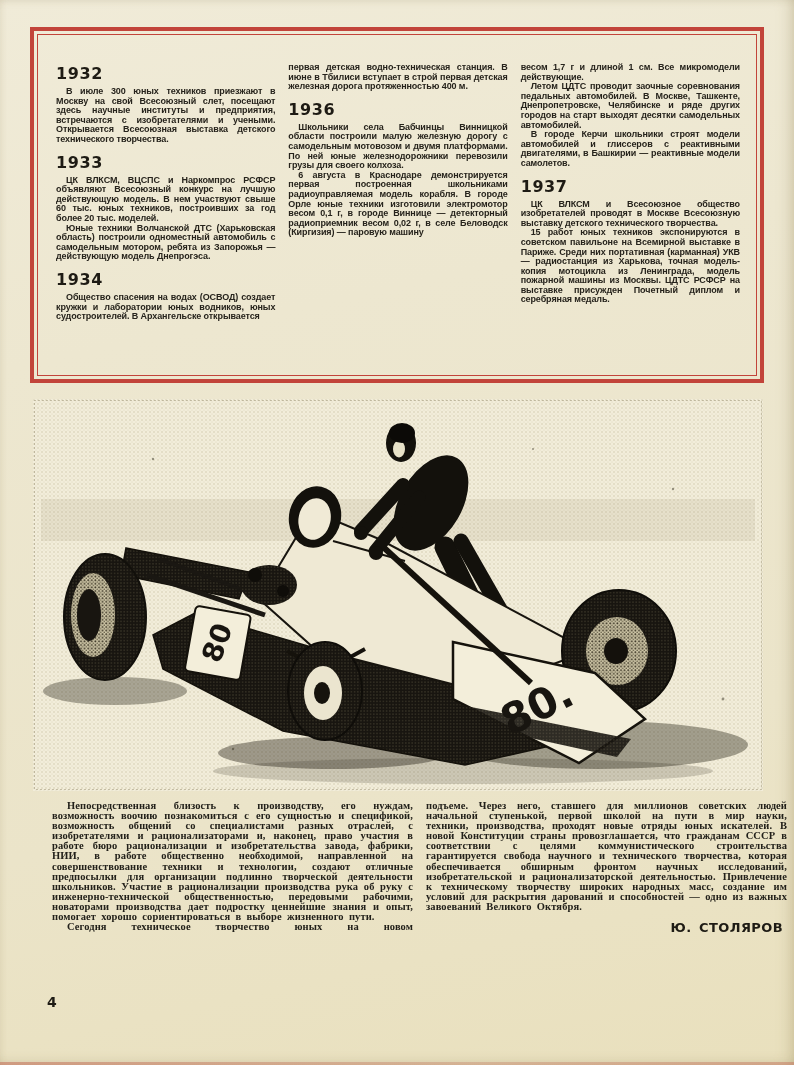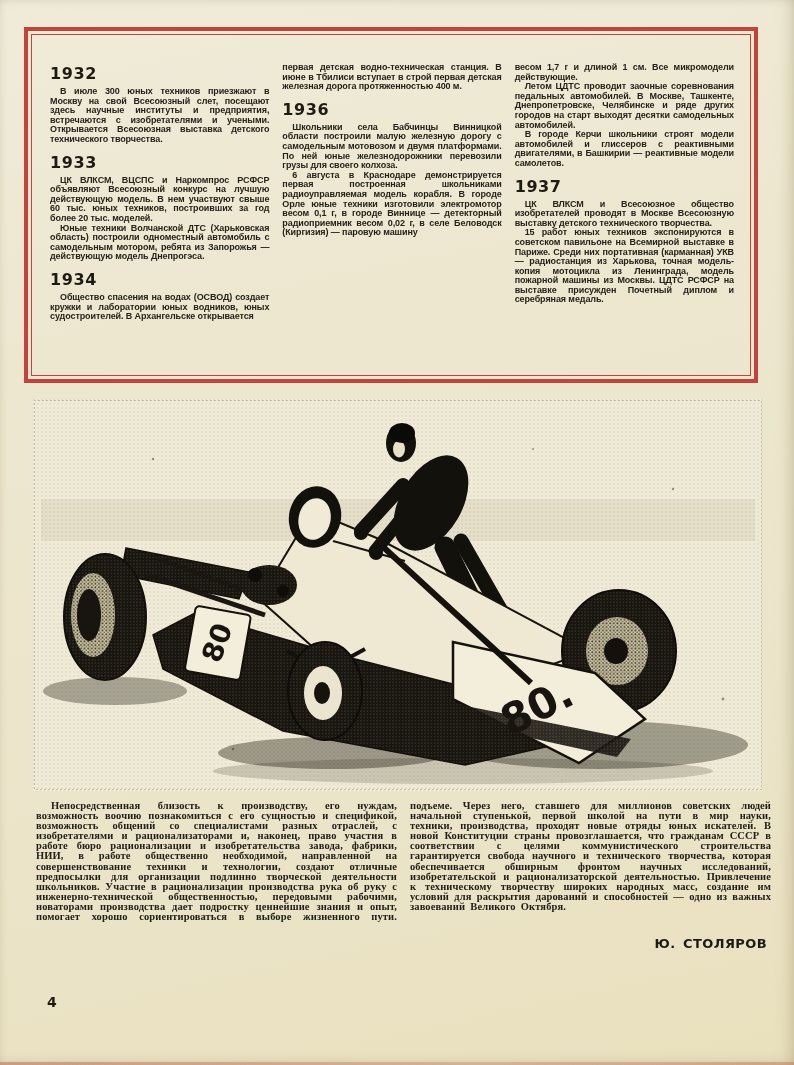--- a/index.html
+++ b/index.html
@@ -16,21 +16,21 @@
   }
   .page{
     position:relative; width:794px; height:1065px; overflow:hidden;
     background:linear-gradient(168deg,#f0ebd8 0%,#ede7d0 30%,#ebe4c9 70%,#e9e0bd 100%);
     box-shadow:inset -10px 0 16px -8px rgba(120,100,55,.28),
                inset 0 -8px 14px -8px rgba(120,100,55,.22),
                inset 4px 4px 10px -6px rgba(120,100,55,.18);
   }
   
   .red-box{
-    position:absolute; left:24px; top:27px; width:734px; height:356px;
+    position:absolute; left:30px; top:27px; width:734px; height:356px;
     border:4px solid var(--red);
     background:transparent;
   }
   .red-box-inner{
     position:absolute; inset:3px;
     border:1.5px solid var(--red);
     padding:28px 16px 10px 18px;
     display:flex; gap:13px; overflow:hidden;
   }
   .t-col{ flex:1 1 0; font:700 9px/9.6px "Liberation Sans", sans-serif; letter-spacing:-.1px; }
@@ -39,30 +39,30 @@
   .t-col .year{
     font-family:"DejaVu Sans", sans-serif; font-weight:800; font-size:16px; line-height:17px;
     letter-spacing:.6px; margin:9px 0 5px 0; color:#1e1b14;
   }
   .t-col .year:first-child{ margin-top:2px; }
   
   .photo{ position:absolute; left:33px; top:399px; width:730px; height:392px; }
   .photo svg{ display:block; width:100%; height:100%; }
   
   .article{
-    position:absolute; left:36px; top:801px; width:735px;
+    position:absolute; left:52px; top:801px; width:735px;
     display:flex; gap:13px;
   }
   .a-col{ flex:1 1 0; font:700 10.5px/10.1px "Liberation Serif", serif; color:#22201a;
           letter-spacing:.1px; word-spacing:2.5px; }
   .a-col p{ text-indent:15px; text-align:justify; margin:0; }
   .a-col p.cont{ text-indent:0; }
   #acol-left p:last-child{ text-align-last:justify; }
   .byline{
-    margin-top:24px; padding-right:4px; text-align:right;
+    margin-top:8px; padding-right:4px; text-align:right;
     font:800 13px "DejaVu Sans", sans-serif; letter-spacing:.4px; color:#1e1b14;
   }
   
   .page-number{
     position:absolute; left:47px; top:994px;
     font:800 14px "DejaVu Sans", sans-serif; color:#1e1b14;
   }
   .bottom-rule{
     position:absolute; left:0; right:0; bottom:0; height:3px;
     background:linear-gradient(90deg, rgba(198,110,90,.55), rgba(198,110,90,.30) 60%, rgba(198,110,90,.45));
@@ -209,20 +209,21 @@
         <circle cx="500" cy="50" r="1"></circle>
       </g>
 
       <rect x="1.5" y="1.5" width="727" height="389" fill="none" stroke="#9a9073" stroke-width="1" stroke-dasharray="1 3"></rect>
     </svg>
   </div>
 
   <div class="article">
     <div class="a-col" id="acol-left">
         <p>Непосредственная близость к производству, его нуждам, возможность воочию познакомиться с его сущностью и спецификой, возможность общений со специалистами разных отраслей, с изобретателями и рационализаторами и, наконец, право участия в работе бюро рационализации и изобретательства завода, фабрики, НИИ, в работе общественно необходимой, направленной на совершенствование техники и технологии, создают отличные предпосылки для организации подлинно творческой деятельности школьников. Участие в рационализации производства рука об руку с инженерно-технической общественностью, передовыми рабочими, новаторами производства дает подростку ценнейшие знания и опыт, помогает хорошо сориентироваться в выборе жизненного пути.</p>
+        <p>Сегодня техническое творчество юных на новом</p>
       </div>
     <div class="a-col" id="acol-right">
       <p class="cont">подъеме. Через него, ставшего для миллионов советских людей начальной ступенькой, первой школой на пути в мир науки, техники, производства, проходят новые отряды юных искателей. В новой Конституции страны провозглашается, что гражданам СССР в соответствии с целями коммунистического строительства гарантируется свобода научного и технического творчества, которая обеспечивается обширным фронтом научных исследований, изобретательской и рационализаторской деятельностью. Привлечение к техническому творчеству широких народных масс, создание им условий для раскрытия дарований и способностей — одно из важных завоеваний Великого Октября.</p>
         <div class="byline">Ю. СТОЛЯРОВ</div>
     </div>
   </div>
 
   <div class="page-number">4</div>
   <div class="bottom-rule"></div>
 </div>

